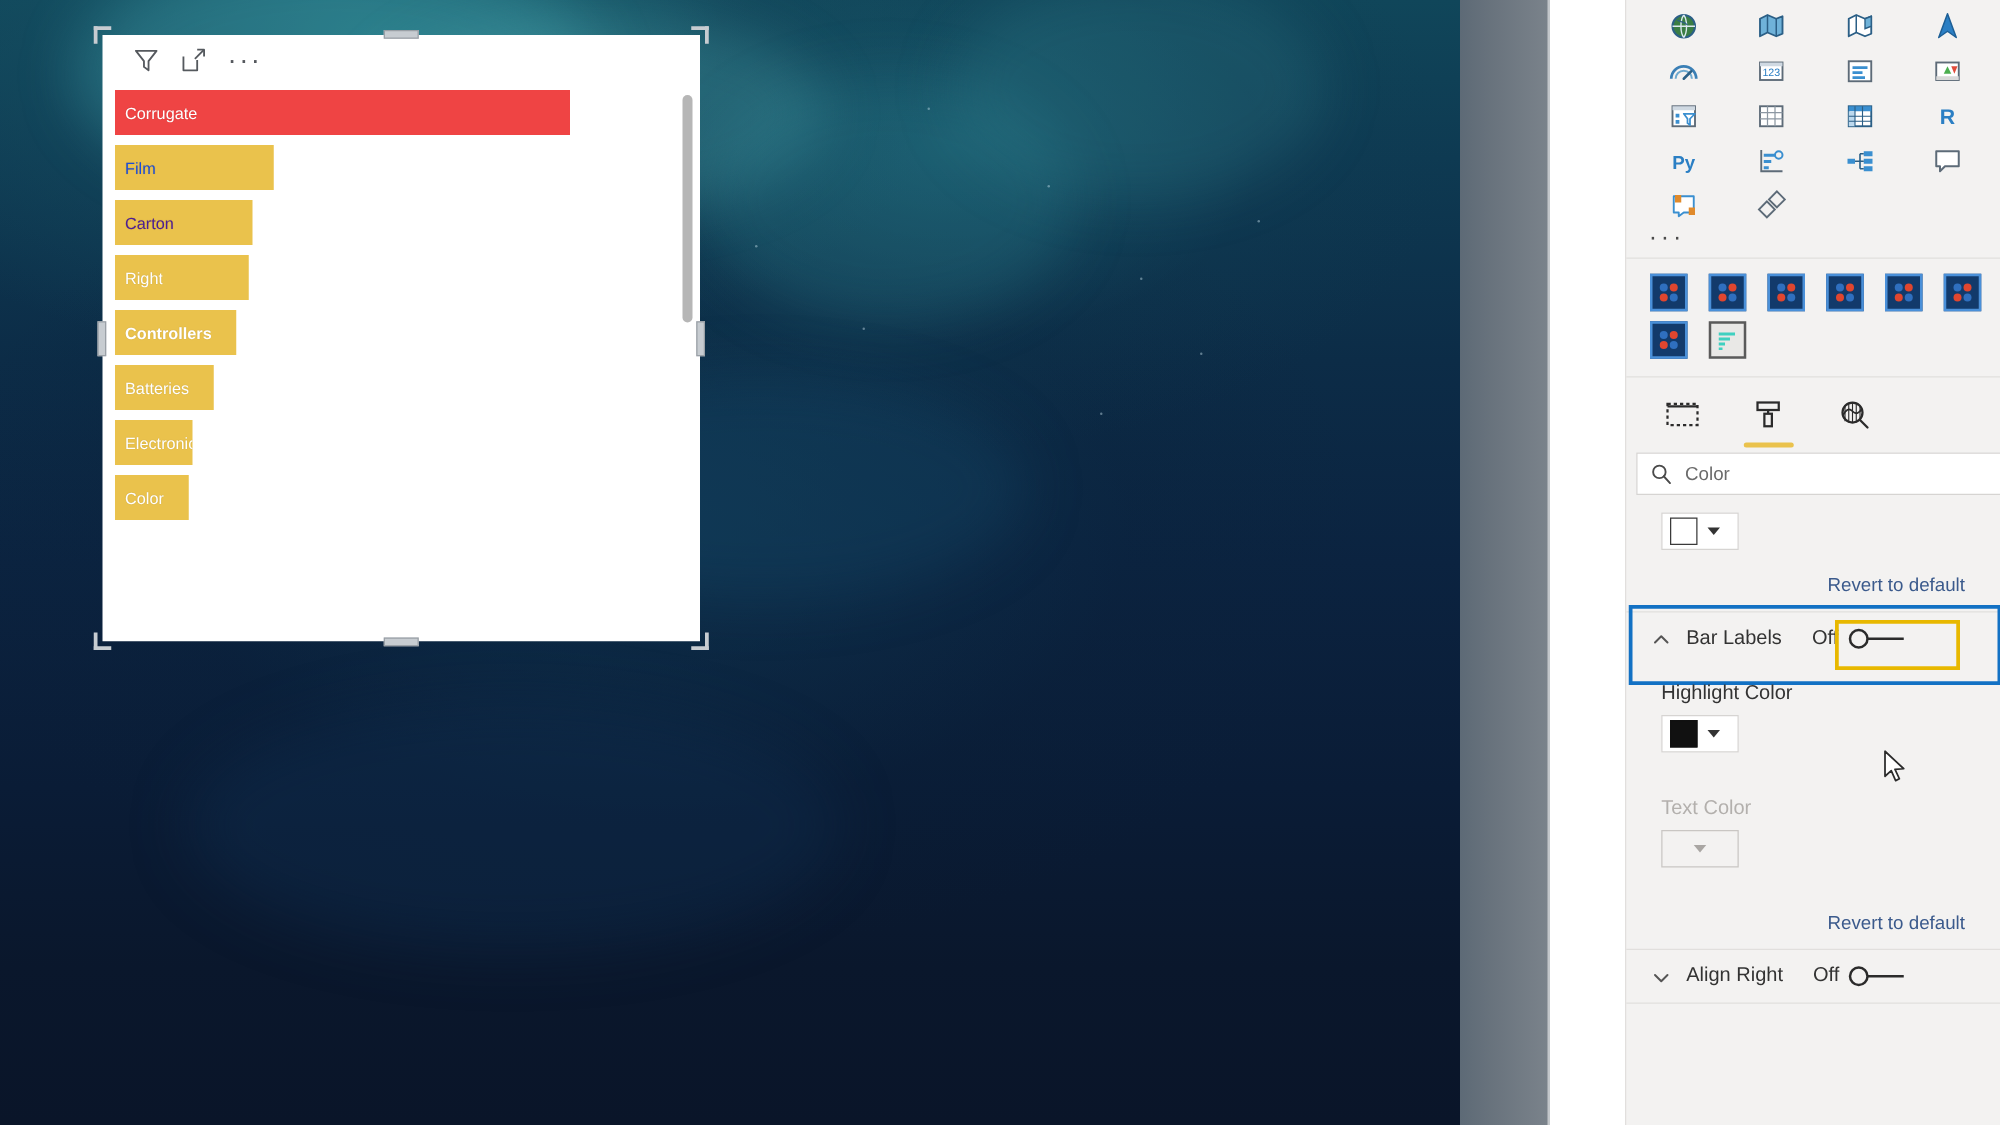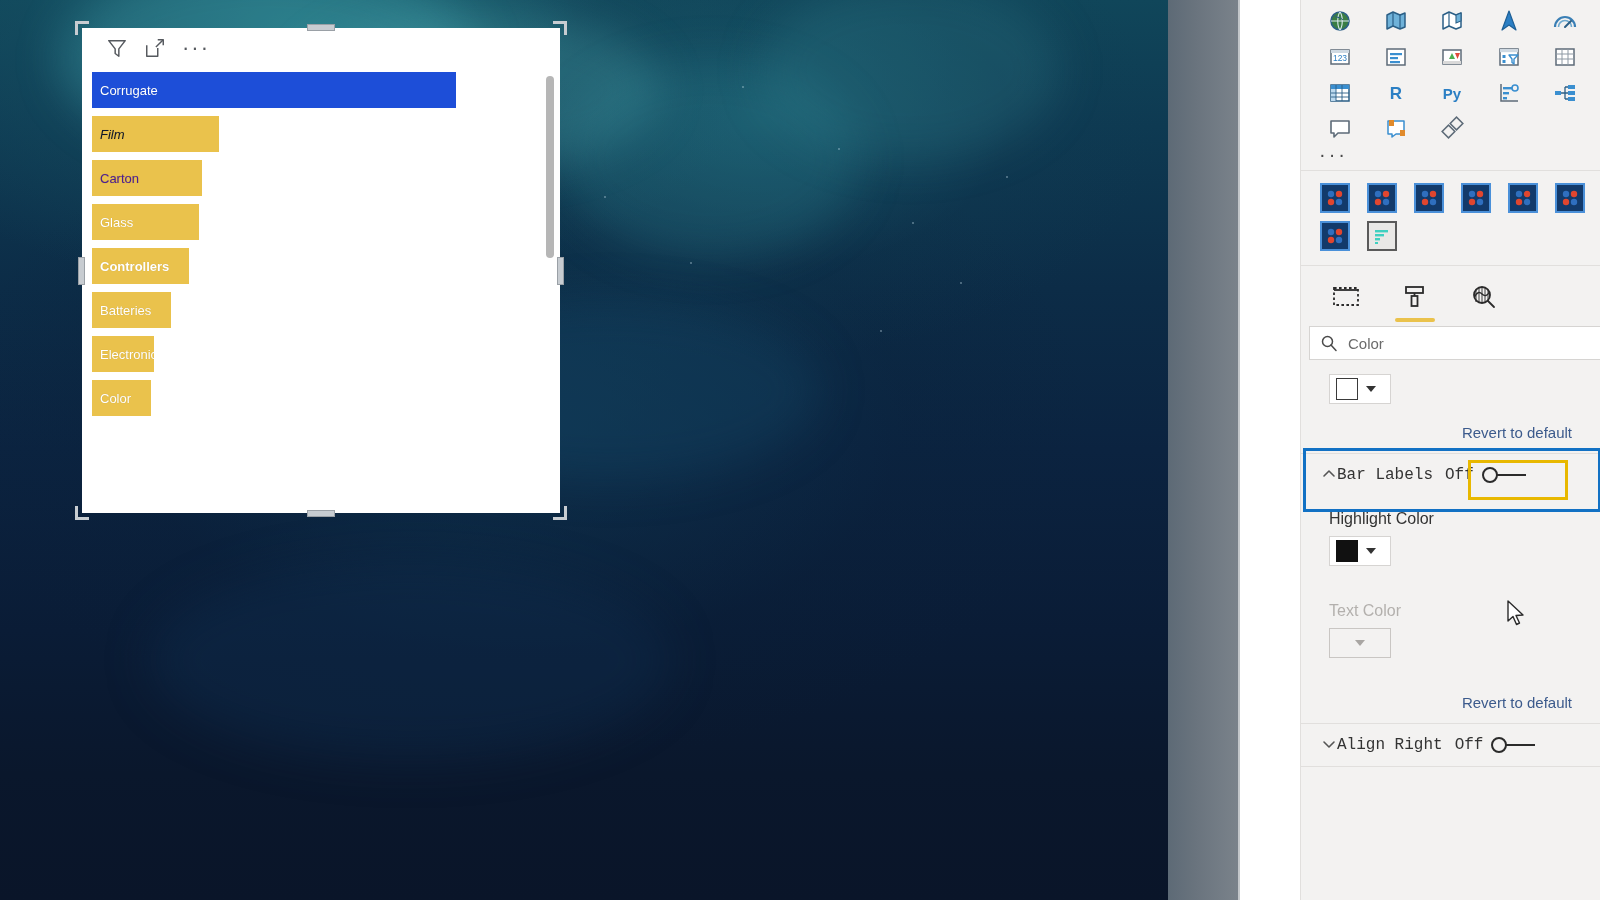--- a/index.html
+++ b/index.html
@@ -105,21 +105,21 @@
   .m-r { top: 50%; margin-top: -14px; right: -4px; width: 7px; height: 28px; }
 
   
   .right-pane {
     position: absolute; left: 1300px; top: 0; width: 300px; height: 900px;
     background: #f3f2f1;
     border-left: 1px solid #e1dfdd;
   }
   .viz-gallery { padding: 6px 10px 0 14px; }
   .icon-grid {
-    display: grid; grid-template-columns: repeat(5, 1fr);
+    display: grid; grid-template-columns: repeat(4, 1fr);
     gap: 6px 6px; align-items: center; justify-items: center;
   }
   .viz-icon {
     width: 30px; height: 30px; display: flex; align-items: center; justify-content: center;
   }
   .viz-icon svg { display: block; }
   .ellipsis-row { padding: 4px 0 6px 4px; color: #4a4a4a; font-size: 20px; line-height: 12px; letter-spacing: 3px; }
 
   .divider { height: 1px; background: #e1dfdd; margin: 4px 0; }
 
@@ -168,22 +168,22 @@
   .sw.black { background: #111111; border-color: #111111; }
   .caret { width: 0; height: 0; border-left: 5px solid transparent; border-right: 5px solid transparent; border-top: 6px solid #333; }
   .caret.dim { border-top-color: #a9a6a3; }
 
   .revert {
     text-align: right; color: #3b5a8c; font-size: 15px;
     padding: 6px 28px 12px 0;
   }
 
   .sec-row {
-    display: flex; align-items: flex-start; 
-    padding: 12px 0 12px 20px; font-size: 16px; color: #333; font-family: Liberation Mono, monospace;
+    display: flex; align-items: flex-end; gap: 12px;
+    padding: 12px 0 12px 20px; font-size: 16px; color: #333;
   }
   .chev { width: 16px; height: 16px; display:block; }
   .sec-title { font-size: 16px; color: #333; }
 
   .toggle-wrap { display: flex; align-items: center; gap: 8px; margin-left: 12px; }
   .toggle-label { font-size: 16px; color: #333; }
   .switch {
     position: relative; width: 46px; height: 16px; display:flex; align-items:center;
   }
   .switch .track {
@@ -247,37 +247,37 @@
             <path d="M13 11 L21 3" fill="none" stroke="#55595e" stroke-width="1.6"></path>
             <path d="M15 3 L21 3 L21 9" fill="none" stroke="#55595e" stroke-width="1.6" stroke-linejoin="round"></path>
           </svg>
           <div class="dots-icon">···</div>
         </div>
       </div>
 
       <div class="plot">
         <div id="bars">
             <div class="bar-row">
-              <div class="bar" style="width: 364.339px; background: #1d4ed8;">
+              <div class="bar" style="width: 364.339px; background: #ef4444;">
                 <span class="bar-label" style="color: rgb(255, 255, 255);">Corrugate</span>
               </div>
             </div>
             <div class="bar-row">
               <div class="bar" style="width: 127.382px; background: rgb(234, 194, 76);">
-                <span class="bar-label" style="color: #0f172a; font-style: italic;">Film</span>
+                <span class="bar-label" style="color: #1d4ed8;">Film</span>
               </div>
             </div>
             <div class="bar-row">
               <div class="bar" style="width: 109.576px; background: rgb(234, 194, 76);">
                 <span class="bar-label" style="color: #4c1d95;">Carton</span>
               </div>
             </div>
             <div class="bar-row">
               <div class="bar" style="width: 106.836px; background: rgb(234, 194, 76);">
-                <span class="bar-label" style="color: rgb(255, 255, 255);">Glass</span>
+                <span class="bar-label" style="color: rgb(255, 255, 255);">Right</span>
               </div>
             </div>
             <div class="bar-row">
               <div class="bar" style="width: 97.2485px; background: rgb(234, 194, 76);">
                 <span class="bar-label" style="color: rgb(255, 255, 255); font-weight: bold;">Controllers</span>
               </div>
             </div>
             <div class="bar-row">
               <div class="bar" style="width: 79.4424px; background: rgb(234, 194, 76);">
                 <span class="bar-label" style="color: rgb(255, 255, 255);">Batteries</span>

